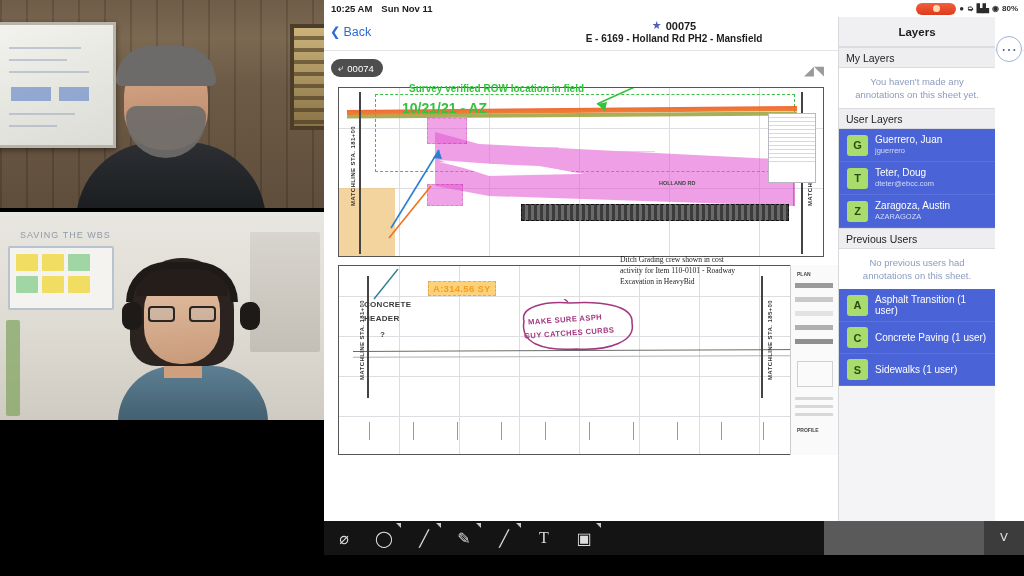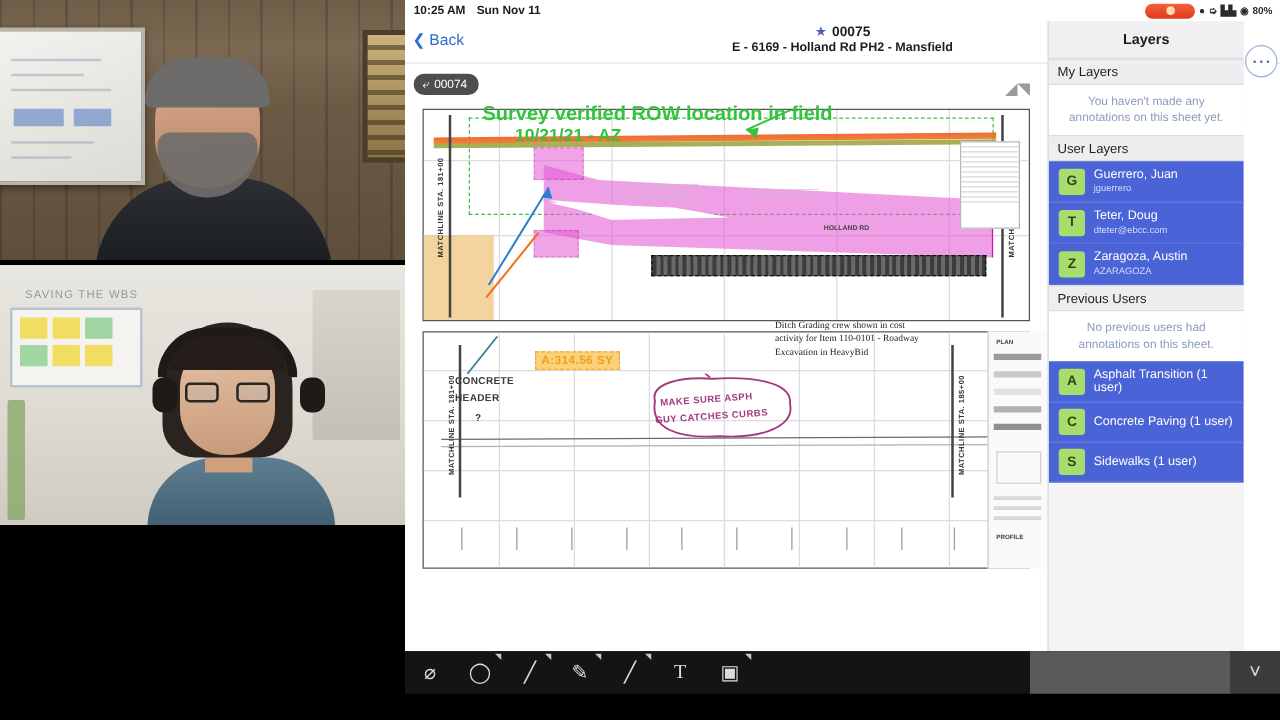--- a/index.html
+++ b/index.html
@@ -506,22 +506,22 @@
         <div class="mini-block" style="left:4px;top:46px;width:38px;background:#e2e2e2;"></div>
         <div class="mini-block" style="left:4px;top:60px;width:38px;background:#b0b0b0;"></div>
         <div class="mini-block" style="left:4px;top:74px;width:38px;background:#8f8f8f;"></div>
         <div style="position:absolute;left:6px;top:96px;width:36px;height:26px;border:1px solid #d0d0d0;"></div>
         <div class="mini-block" style="left:4px;top:132px;width:38px;height:3px;background:#d8d8d8;"></div>
         <div class="mini-block" style="left:4px;top:140px;width:38px;height:3px;background:#d8d8d8;"></div>
         <div class="mini-block" style="left:4px;top:148px;width:38px;height:3px;background:#d8d8d8;"></div>
         <div style="position:absolute;left:6px;top:162px;font-size:5px;color:#444;font-weight:bold;">PROFILE</div>
       </div>
 
-      <div class="green-note" style="left:62px;top:32px;font-size:16px;">Survey verified ROW location in field</div>
-      <div class="green-note" style="left:88px;top:50px;font-size:14px;">10/21/21 - AZ</div>
+      <div class="green-note" style="left:85px;top:32px;font-size:10px;">Survey verified ROW location in field</div>
+      <div class="green-note" style="left:78px;top:50px;font-size:14px;">10/21/21 - AZ</div>
 
       <div class="orange-tag" style="left:104px;top:230px;">A:314.56 SY</div>
 
       <div class="black-note" style="left:296px;top:203px;">Ditch Grading crew shown in cost activity for Item 110-0101 - Roadway Excavation in HeavyBid</div>
 
       <svg style="position:absolute;left:190px;top:248px;width:130px;height:62px;pointer-events:none;">
         <path d="M10,22 C6,8 30,2 56,4 C86,2 120,6 118,24 C122,42 96,52 62,50 C28,52 6,44 10,22 Z" fill="none" stroke="#a3387f" stroke-width="1.5"></path>
         <line x1="54" y1="3" x2="34" y2="-14" stroke="#a3387f" stroke-width="1.4"></line>
       </svg>
       <div class="pink-bubble-text" style="left:204px;top:262px;">MAKE SURE ASPH</div>

